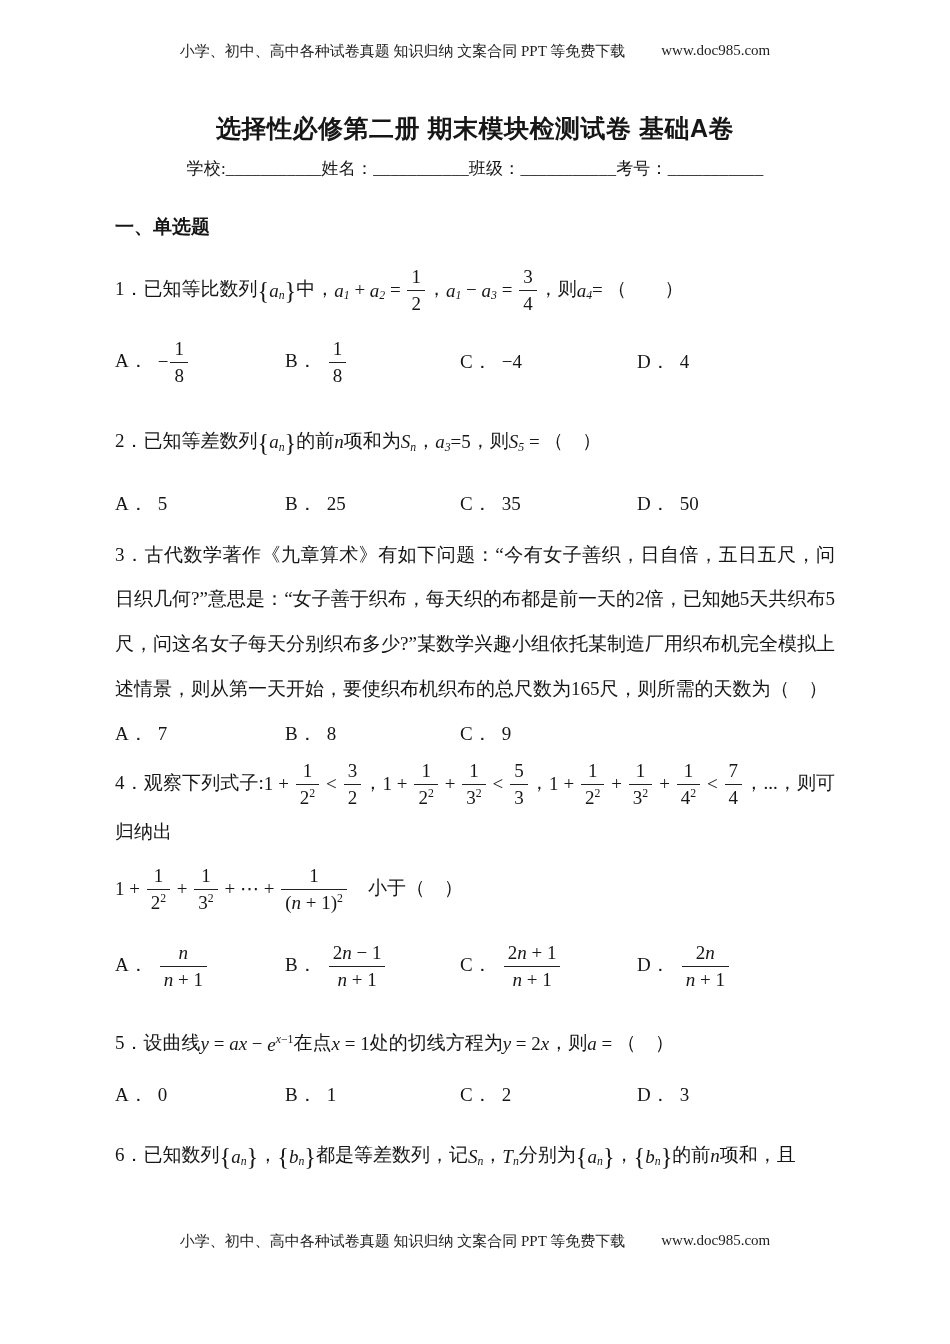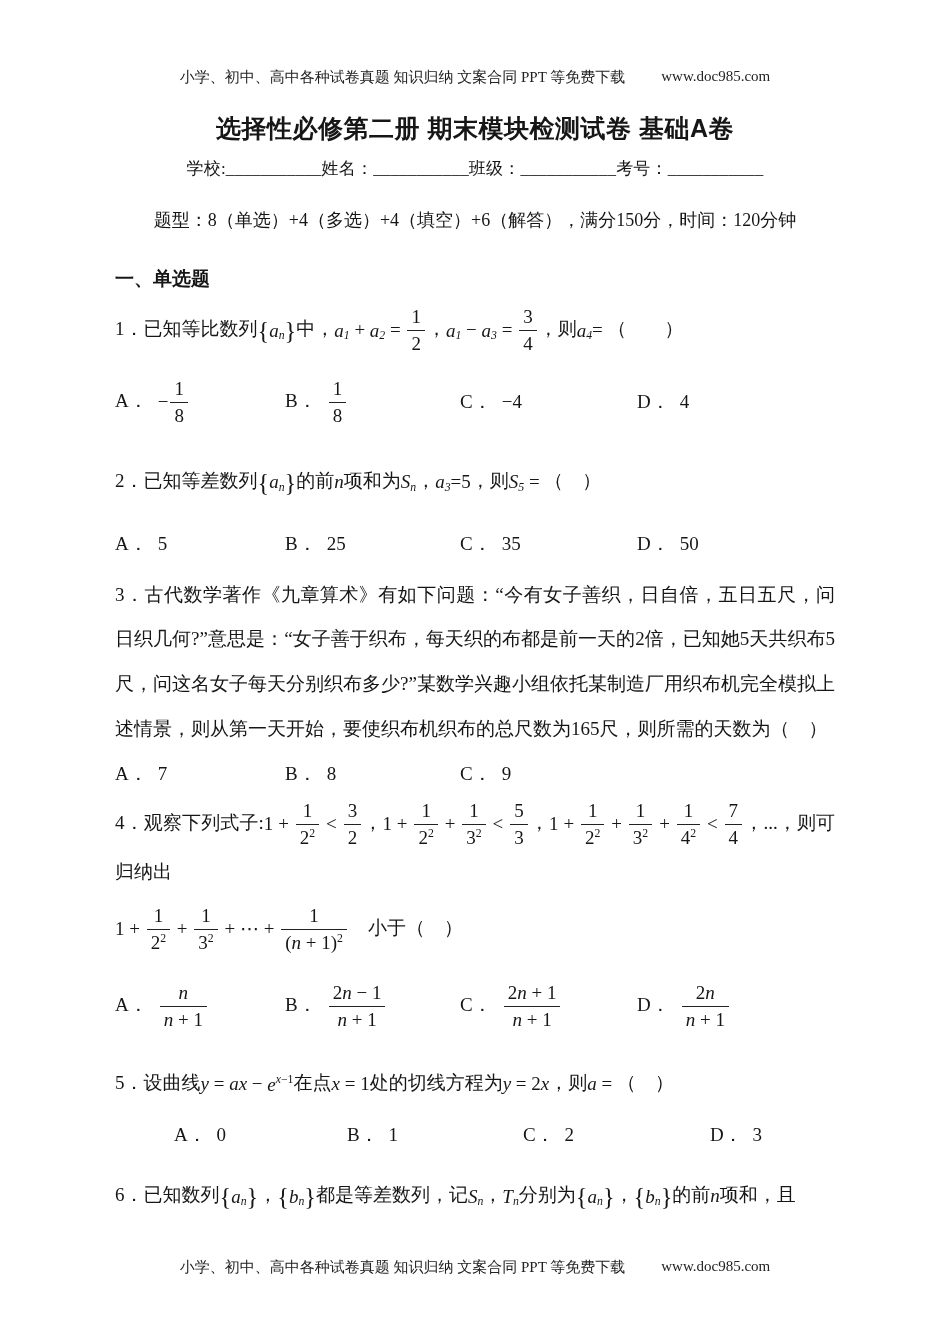--- a/index.html
+++ b/index.html
@@ -12,21 +12,20 @@
     font-family:"Liberation Serif","DejaVu Serif",serif;
     overflow:hidden;
   }
   .content{padding:42px 115px 0 115px;}
   .docline{
     position:absolute;left:0;right:0;
     display:flex;justify-content:center;gap:36px;
     font-size:15px;color:#222;
     font-family:"Liberation Serif","DejaVu Serif",serif;
     white-space:nowrap;
-    margin-top:26px;
   }
   .docline.header{top:42px;}
   .docline.footer{top:1232px;}
   .title{
     margin:70px 0 12px 0;
     text-align:center;
     font-size:25px;font-weight:bold;letter-spacing:0.5px;
     font-family:"Liberation Sans","DejaVu Sans",sans-serif;
   }
   .student-info{
@@ -61,46 +60,45 @@
   sub{font-size:0.62em;vertical-align:-0.3em;}
   sup{font-size:0.62em;vertical-align:0.6em;}
   .brace{font-size:1.28em;}
   .frac{
     display:inline-block;vertical-align:middle;text-align:center;
     margin:0 2px;line-height:1.25;
   }
   .frac .fnum{display:block;border-bottom:1.2px solid #222;padding:0 4px 1px 4px;}
   .frac .fden{display:block;padding:1px 4px 0 4px;}
   
-  .questions > .question:nth-child(1){margin-top:10px;}
+  .questions > .question:nth-child(1){margin-top:22px;}
   .questions > .question:nth-child(1) .options{margin-top:18px;}
   .questions > .question:nth-child(2){margin-top:26px;}
   .questions > .question:nth-child(2) .options{margin-top:20px;}
   .questions > .question:nth-child(3){margin-top:16px;}
   .questions > .question:nth-child(3) .options{margin-top:10px;}
   .questions > .question:nth-child(4){margin-top:12px;}
   .questions > .question:nth-child(4) .options{margin-top:26px;}
   .questions > .question:nth-child(5){margin-top:30px;}
-  .questions > .question:nth-child(5) .options{margin-top:14px;text-align:center;}
+  .questions > .question:nth-child(5) .options{margin-top:14px;}
   .questions > .question:nth-child(6){margin-top:20px;}
 </style>
 </head>
 <body>
 
 <div class="page">
 
   <div class="docline header">
     <span>小学、初中、高中各种试卷真题 知识归纳 文案合同 PPT 等免费下载</span>
     <span>www.doc985.com</span>
   </div>
 
   <div class="content">
     <h1 class="title">选择性必修第二册 期末模块检测试卷 基础A卷</h1>
     <div class="student-info">学校:___________姓名：___________班级：___________考号：___________</div>
-    <div class="exam-meta">题型：8（单选）+4（多选）+4（填空）+6（解答），满分150分，时间：120分钟</div>
     <h2 class="section-heading">一、单选题</h2>
     <div class="questions">
         <div class="question">
           <div class="stem"><span class="txt">1．已知等比数列</span><span class="mt brace">{</span><span class="msub"><span class="mi">a</span><sub><span class="mi">n</span></sub></span><span class="mt brace">}</span><span class="txt">中，</span><span class="msub"><span class="mi">a</span><sub><span class="mi">1</span></sub></span><span class="mt"> + </span><span class="msub"><span class="mi">a</span><sub><span class="mi">2</span></sub></span><span class="mt"> = </span><span class="frac"><span class="fnum"><span class="txt">1</span></span><span class="fden"><span class="txt">2</span></span></span><span class="txt">，</span><span class="msub"><span class="mi">a</span><sub><span class="mi">1</span></sub></span><span class="mt"> − </span><span class="msub"><span class="mi">a</span><sub><span class="mi">3</span></sub></span><span class="mt"> = </span><span class="frac"><span class="fnum"><span class="txt">3</span></span><span class="fden"><span class="txt">4</span></span></span><span class="txt">，则</span><span class="msub"><span class="mi">a</span><sub><span class="mi">4</span></sub></span><span class="mt">= </span><span class="txt">（　　）</span></div>
           <div class="options">
             <span class="option"><span class="olabel">A．</span><span class="mt">−</span><span class="frac"><span class="fnum"><span class="txt">1</span></span><span class="fden"><span class="txt">8</span></span></span></span>
             <span class="option"><span class="olabel">B．</span><span class="frac"><span class="fnum"><span class="txt">1</span></span><span class="fden"><span class="txt">8</span></span></span></span>
             <span class="option"><span class="olabel">C．</span><span class="txt">−4</span></span>
             <span class="option"><span class="olabel">D．</span><span class="txt">4</span></span>
           </div>

